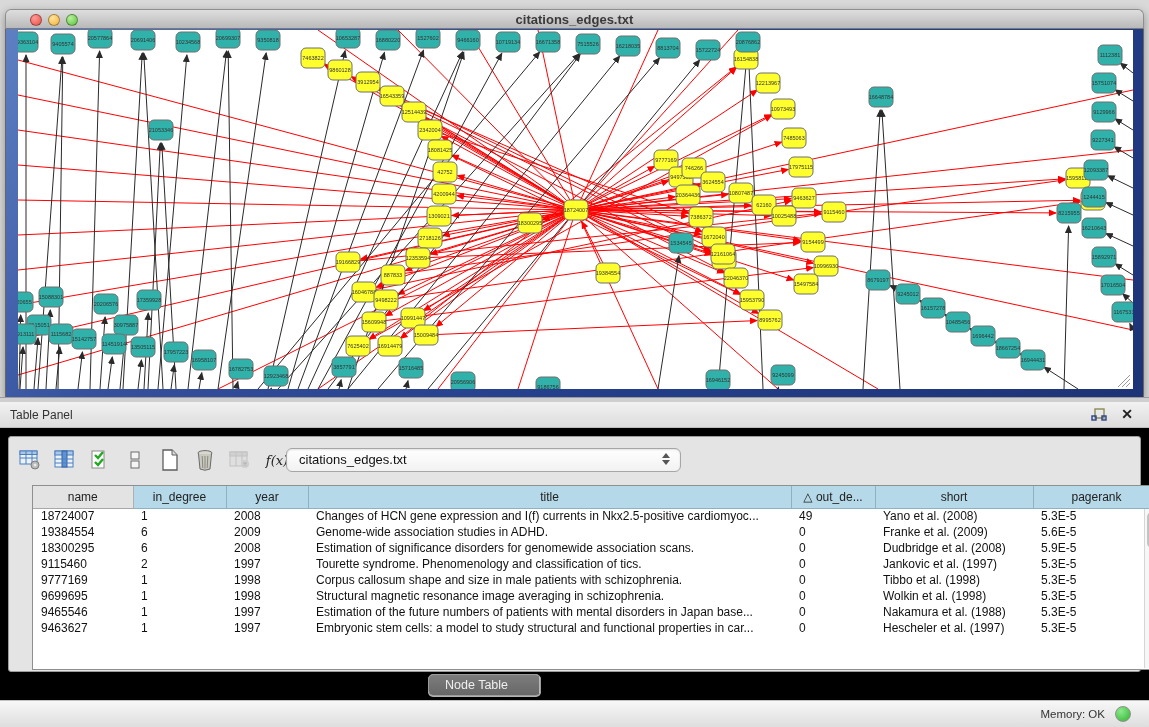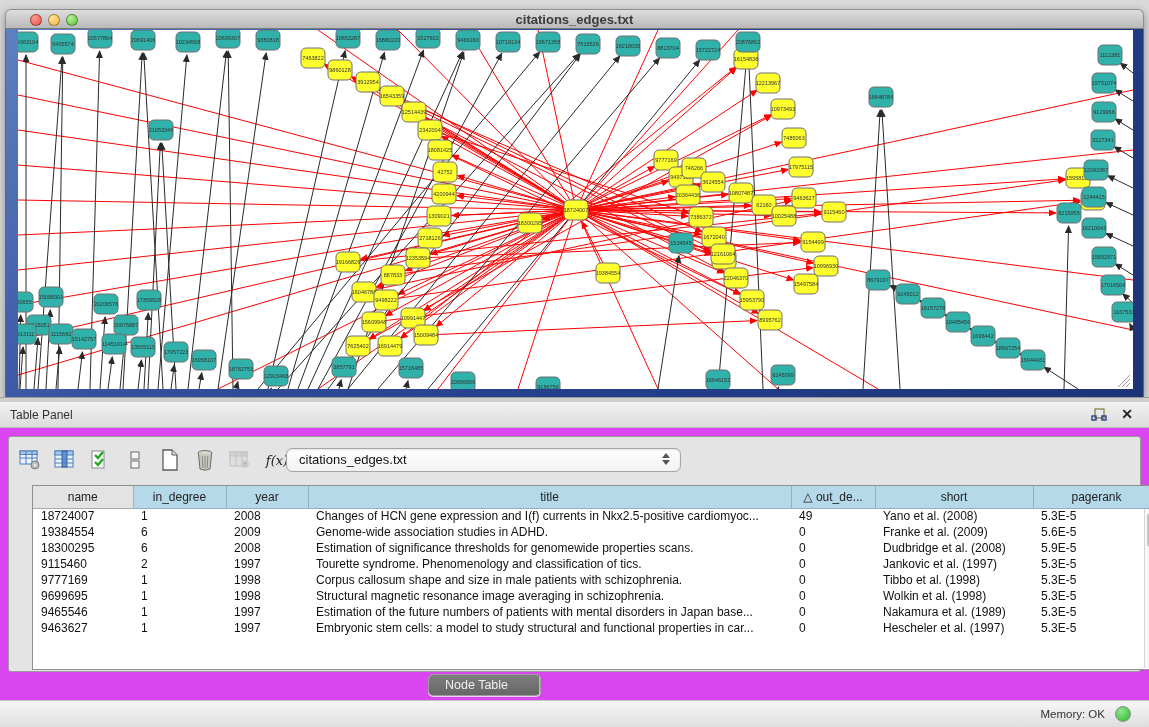--- a/index.html
+++ b/index.html
@@ -18,21 +18,21 @@
   #win-title { position:absolute; top:0; left:0; right:0; height:20px; line-height:20px; text-align:center;
     font-size:13px; font-weight:bold; color:#3a3a3a; }
   #net-frame { position:absolute; left:0; top:20px; right:0; bottom:0;
     background:linear-gradient(135deg,#5e80c2 0%, #35519e 30%, #24408c 60%, #1d3377 100%);
     border-left:1px solid #666; border-right:1px solid #666; }
   #net-canvas { position:absolute; left:12px; top:1px; width:1115px; height:359px; background:#ffffff; }
   #graph { width:100%; height:100%; display:block; }
 
   
   #splitter { position:absolute; left:0; top:397px; width:1149px; height:5px; background:#cfcfcf; border-top:1px solid #9b9b9b; }
-  #table-panel { position:absolute; left:0; top:402px; width:1149px; height:325px; background:#d946ef;border-radius:8px; }
+  #table-panel { position:absolute; left:0; top:402px; width:1149px; height:325px; background:#000000;border-radius:8px; }
   #panel-header { position:absolute; left:0; top:0; width:100%; height:26px;
     background:linear-gradient(#f2f2f2,#dcdcdc); border-bottom:1px solid #bdbdbd; }
   #panel-title { position:absolute; left:10px; top:6px; font-size:12px; color:#333; }
   #float-btn { position:absolute; right:42px; top:5px; width:16px; height:16px; cursor:pointer; }
   #close-btn { position:absolute; right:14px; top:3px; width:16px; height:18px; font-size:14px; font-weight:bold; color:#222; text-align:center; line-height:18px; cursor:pointer; }
 
   #panel-body { position:absolute; left:8px; top:34px; width:1133px; height:236px;
     background:#e4e4e4; border:1px solid #9c9c9c; border-radius:3px; }
   #toolbar { position:absolute; left:8px; top:8px; height:30px; display:flex; align-items:center; gap:9px; }
   .tb-btn { width:26px; height:26px; display:flex; align-items:center; justify-content:center; border-radius:3px; }
@@ -831,21 +831,21 @@
               <td>2009</td>
               <td>Genome-wide association studies in ADHD.</td>
               <td>0</td>
               <td>Franke et al. (2009)</td>
               <td>5.6E-5</td>
             </tr>
             <tr>
               <td>18300295</td>
               <td>6</td>
               <td>2008</td>
-              <td>Estimation of significance thresholds for genomewide properties scans.</td>
+              <td>Estimation of significance disorders for genomewide association scans.</td>
               <td>0</td>
               <td>Dudbridge et al. (2008)</td>
               <td>5.9E-5</td>
             </tr>
             <tr>
               <td>9115460</td>
               <td>2</td>
               <td>1997</td>
               <td>Tourette syndrome. Phenomenology and classification of tics.</td>
               <td>0</td>
@@ -869,21 +869,21 @@
               <td>0</td>
               <td>Wolkin et al. (1998)</td>
               <td>5.3E-5</td>
             </tr>
             <tr>
               <td>9465546</td>
               <td>1</td>
               <td>1997</td>
               <td>Estimation of the future numbers of patients with mental disorders in Japan base...</td>
               <td>0</td>
-              <td>Nakamura et al. (1989)</td>
+              <td>Nakamura et al. (1988)</td>
               <td>5.3E-5</td>
             </tr>
             <tr>
               <td>9463627</td>
               <td>1</td>
               <td>1997</td>
               <td>Embryonic stem cells: a model to study structural and functional properties in car...</td>
               <td>0</td>
               <td>Hescheler et al. (1997)</td>
               <td>5.3E-5</td>

